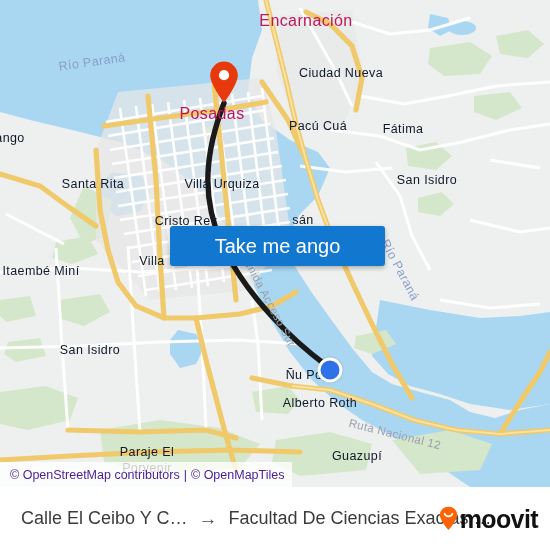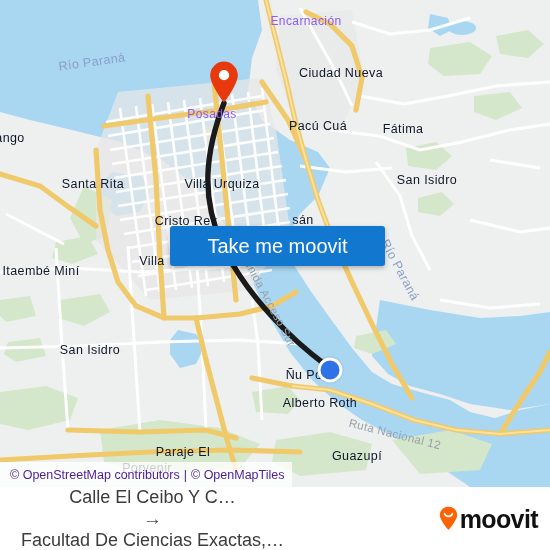--- a/index.html
+++ b/index.html
@@ -22,21 +22,21 @@
   
   .lbl{
     position:absolute;
     color:#8a8f9a;
     white-space:nowrap;
     pointer-events:none;
     letter-spacing:.4px;
     transform:translate(-50%,-50%);
   }
   .lbl.place{font-size:12.5px;color:#0f172a;}
-  .lbl.place.big{font-size:12px;color:#8b5cf6;}
+  .lbl.place.big{font-size:16px;color:#be185d;}
   .lbl.water{color:#8b9ec7;font-size:12.5px;}
   .lbl.road{color:#9aa0ab;font-size:11.5px;}
 
   
   .pin{
     position:absolute;width:30px;height:42px;
     transform:translate(-50%,-100%);
   }
   .dot{
     position:absolute;width:25px;height:25px;border-radius:50%;
@@ -74,21 +74,20 @@
     position:absolute;left:0;top:487px;width:550px;height:63px;
     background:#ffffff;
     display:flex;align-items:center;
   }
   .trip{
     display:flex;align-items:center;
     margin-left:21px;
     font-size:18px;color:#3c3c3c;
     white-space:nowrap;
     overflow:hidden;
-    flex-direction:column;
   }
   .trip .arrow{
     margin:0 11px;
     font-size:19px;color:#4a4a4a;
     flex:none;
   }
   .trip .ep{overflow:hidden;text-overflow:ellipsis;}
   .brand{
     position:absolute;right:12px;top:50%;
     transform:translateY(-50%);
@@ -249,35 +248,35 @@
         <div class="lbl place" style="left: 303px; top: 220px; transform: translate(-50%, -50%) rotate(0deg);">sán</div>
         <div class="lbl place" style="left: 152px; top: 261px; transform: translate(-50%, -50%) rotate(0deg);">Villa</div>
         <div class="lbl place" style="left: 41px; top: 271px; transform: translate(-50%, -50%) rotate(0deg);">Itaembé Miní</div>
         <div class="lbl water" style="left: 400px; top: 270px; transform: translate(-50%, -50%) rotate(62deg);">Río Paraná</div>
         <div class="lbl road" style="left: 267px; top: 297px; transform: translate(-50%, -50%) rotate(62deg);">Avenida Acceso Sur</div>
         <div class="lbl place" style="left: 90px; top: 350px; transform: translate(-50%, -50%) rotate(0deg);">San Isidro</div>
         <div class="lbl place" style="left: 310px; top: 375px; transform: translate(-50%, -50%) rotate(0deg);">Ñu Porá</div>
         <div class="lbl place" style="left: 320px; top: 403px; transform: translate(-50%, -50%) rotate(0deg);">Alberto Roth</div>
         <div class="lbl road" style="left: 395px; top: 434px; transform: translate(-50%, -50%) rotate(14deg);">Ruta Nacional 12</div>
         <div class="lbl place" style="left: 357px; top: 456px; transform: translate(-50%, -50%) rotate(0deg);">Guazupí</div>
-        <div class="lbl place" style="left: 147px; top: 452px; transform: translate(-50%, -50%) rotate(0deg); margin-left: 36px;">Paraje El</div>
+        <div class="lbl place" style="left: 147px; top: 452px; transform: translate(-50%, -50%) rotate(0deg);">Paraje El</div>
         <div class="lbl place" style="left: 147px; top: 468px; transform: translate(-50%, -50%) rotate(0deg);">Porvenir</div>
       </div>
 
     <div class="pin" style="left:224px;top:103px;">
       <svg viewBox="0 0 30 42" width="30" height="42">
         <path d="M15 41.5 C15 41.5 1.2 23.4 1.2 14.4 A13.8 13.8 0 0 1 28.8 14.4 C28.8 23.4 15 41.5 15 41.5 Z" fill="#e8380d"></path>
         <circle cx="15" cy="14.2" r="5.1" fill="#ffffff"></circle>
       </svg>
     </div>
 
     <div class="dot" style="left:330px;top:370px;"></div>
 
     <div class="cta">
-      <span>Take me moovit</span>
+      <span>Take me ango</span>
     </div>
 
     <div class="attrib">
       <span>© OpenStreetMap contributors</span>
       <span class="sep">|</span>
       <span>© OpenMapTiles</span>
     </div>
 
   </div>
 

